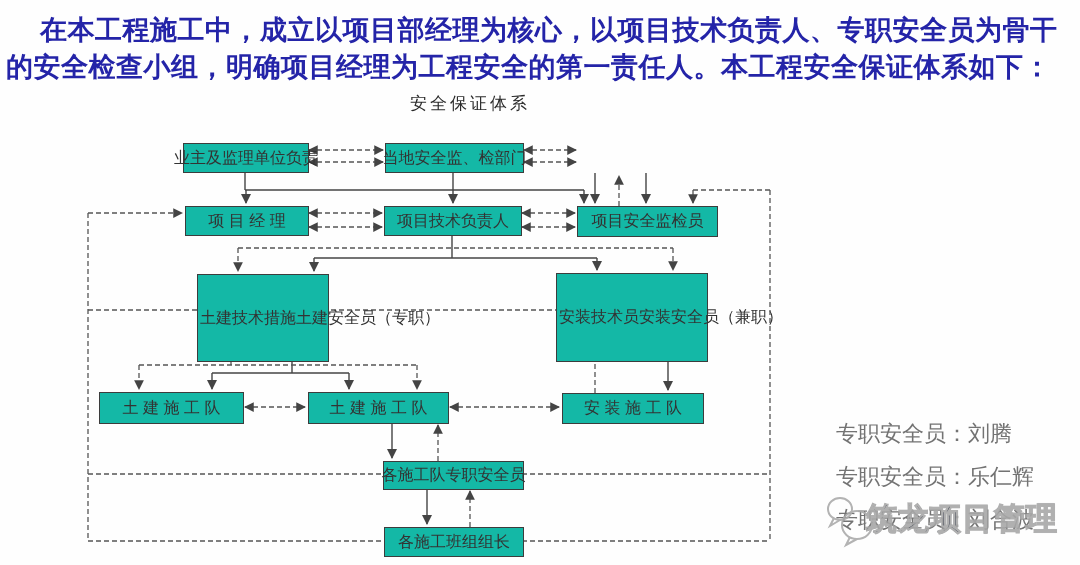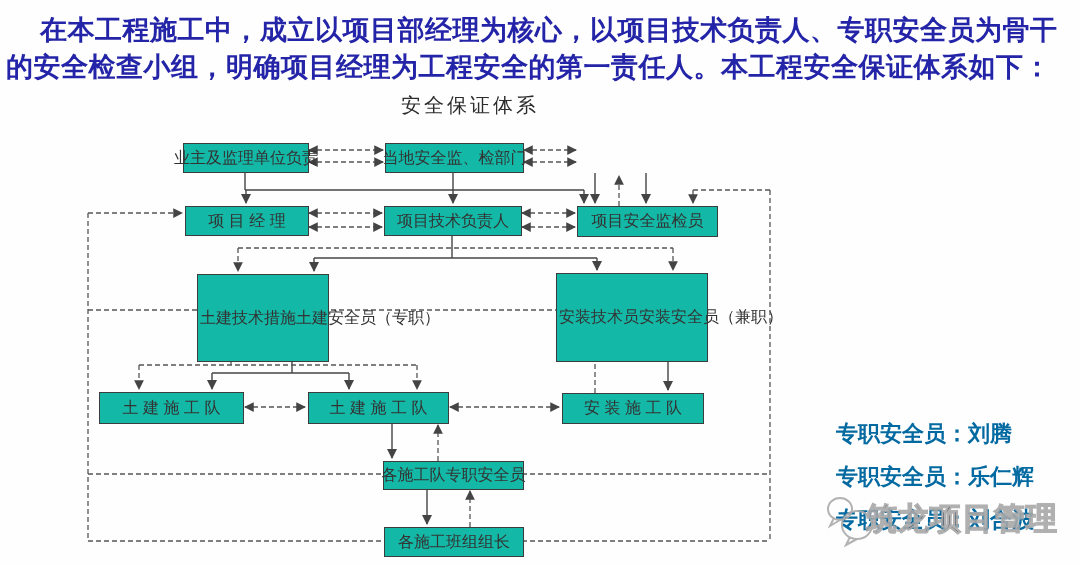--- a/index.html
+++ b/index.html
@@ -6,31 +6,31 @@
   .page{position:relative;width:1080px;height:565px;background:#fefefe;overflow:hidden;
         font-family:"Liberation Sans", sans-serif;}
   
   .header{position:absolute;left:0;top:12px;width:1080px;color:#2424a8;
           font-family:"Liberation Serif", serif;font-weight:bold;
           font-size:27px;line-height:37px;letter-spacing:0.5px;}
   .hline{padding:0 6px;white-space:nowrap;}
   .hline1{text-indent:34px;}
   
   .dtitle{position:absolute;left:360px;top:92px;width:220px;text-align:center;
-          font-size:20px;letter-spacing:3px;color:#2b2b2b;}
+          font-size:17px;letter-spacing:3px;color:#2b2b2b;}
   
   .fbox{position:absolute;background:#14b8a6;border:1.4px solid #3c3c3c;
         display:flex;align-items:center;justify-content:center;
         font-size:16px;color:#333;white-space:nowrap;z-index:2;}
   .fbox.two-line{flex-direction:row;justify-content:space-around;padding:6px 2px;}
   
   .wires{position:absolute;left:0;top:0;z-index:1;pointer-events:none;}
   
   .notes{position:absolute;left:836px;top:412px;font-family:"Liberation Serif", serif;
-         font-size:22px;line-height:43px;color:#0369a1;z-index:3;white-space:nowrap;font-weight:bold;}
+         font-size:22px;line-height:43px;color:#737373;z-index:3;white-space:nowrap;}
   
   .wm{position:absolute;left:824px;top:488px;width:256px;height:64px;z-index:4;opacity:0.9;}
   .wm-text{position:absolute;left:42px;top:10px;font-size:31px;font-weight:bold;
            letter-spacing:1px;color:#0f172a;-webkit-text-stroke:1.2px #a8a8a8;
            text-shadow:0 0 1px #b5b5b5;white-space:nowrap;}
   .wm-logo{position:absolute;left:0;top:4px;}
 </style>
 </head>
 <body>
 

